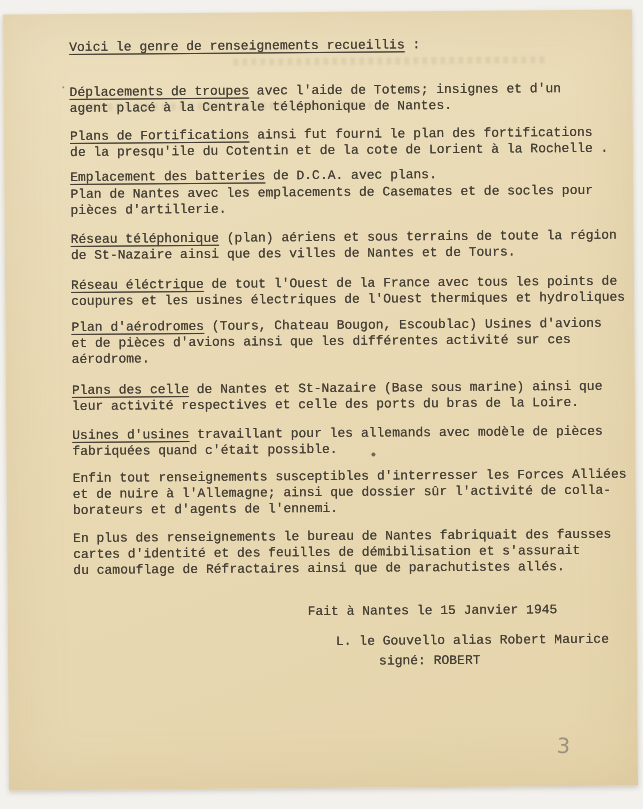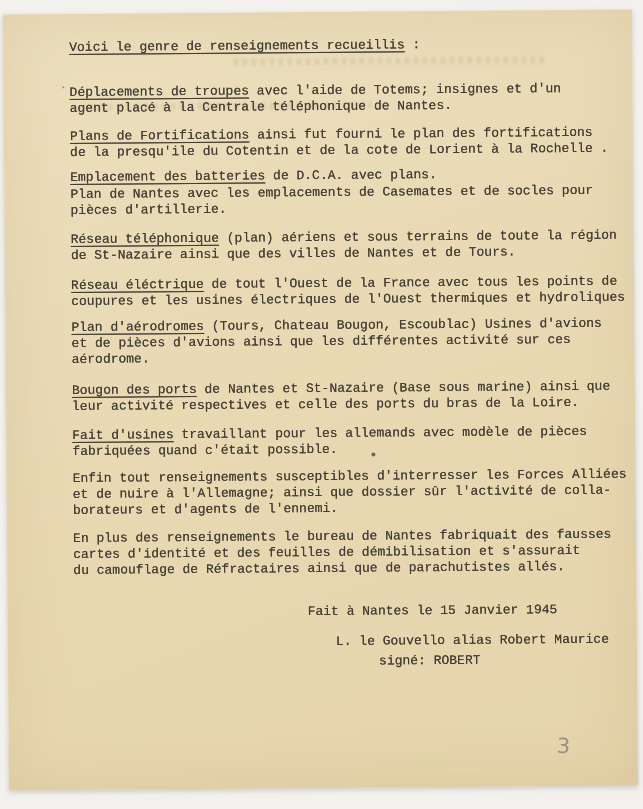--- a/index.html
+++ b/index.html
@@ -112,26 +112,26 @@
 coupures et les usines électriques de l'Ouest thermiques et hydroliques</span>
       </div>
 
       <div class="para p6">
         <span class="lead">Plan d'aérodromes</span><span class="rest"> (Tours, Chateau Bougon, Escoublac) Usines d'avions
 et de pièces d'avions ainsi que les différentes activité sur ces
 aérodrome.</span>
       </div>
 
       <div class="para p7">
-        <span class="lead">Bougon des ports</span><span class="rest"> de Nantes et St-Nazaire (Base sous marine) ainsi que
+        <span class="lead">Plans des celle</span><span class="rest"> de Nantes et St-Nazaire (Base sous marine) ainsi que
 leur activité respectives et celle des ports du bras de la Loire.</span>
       </div>
 
       <div class="para p8">
-        <span class="lead">Fait d'usines</span><span class="rest"> travaillant pour les allemands avec modèle de pièces
+        <span class="lead">Usines d'usines</span><span class="rest"> travaillant pour les allemands avec modèle de pièces
 fabriquées quand c'était possible.</span>
       </div>
 
       <div class="para p9">
         <span class="rest">Enfin tout renseignements susceptibles d'interresser les Forces Alliées
 et de nuire à l'Allemagne; ainsi que dossier sûr l'activité de colla-
 borateurs et d'agents de l'ennemi.</span>
       </div>
 
       <div class="para p10">

